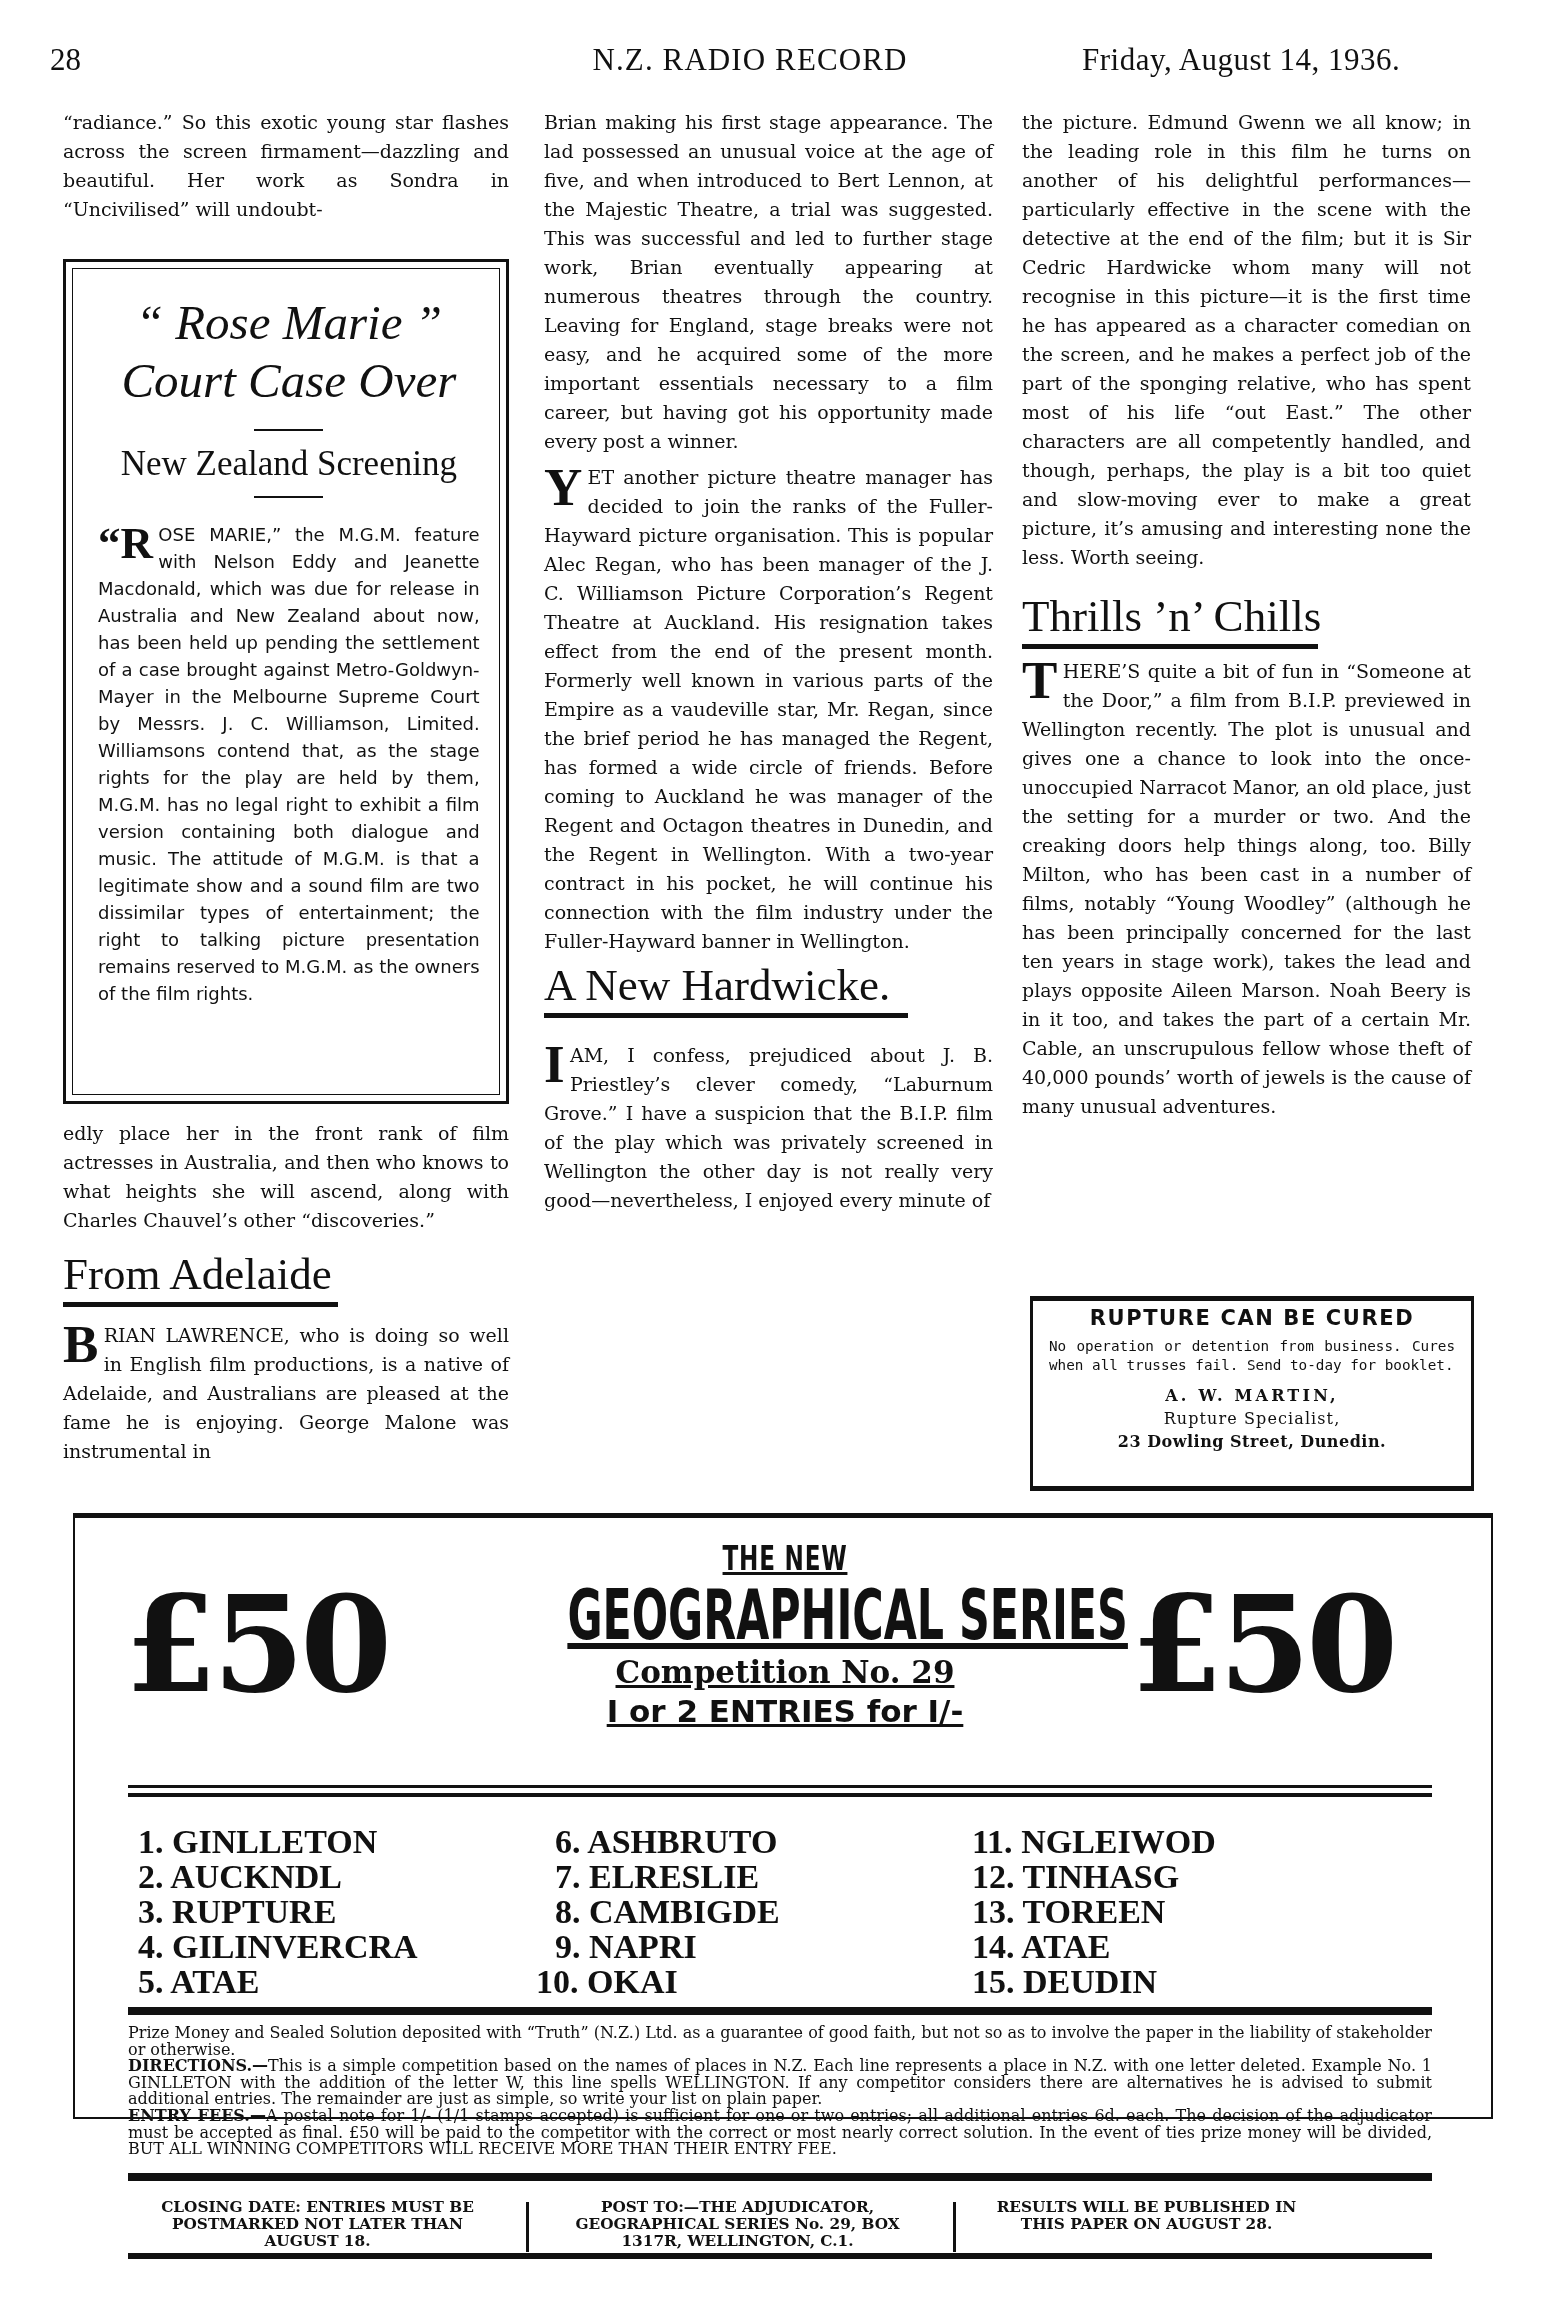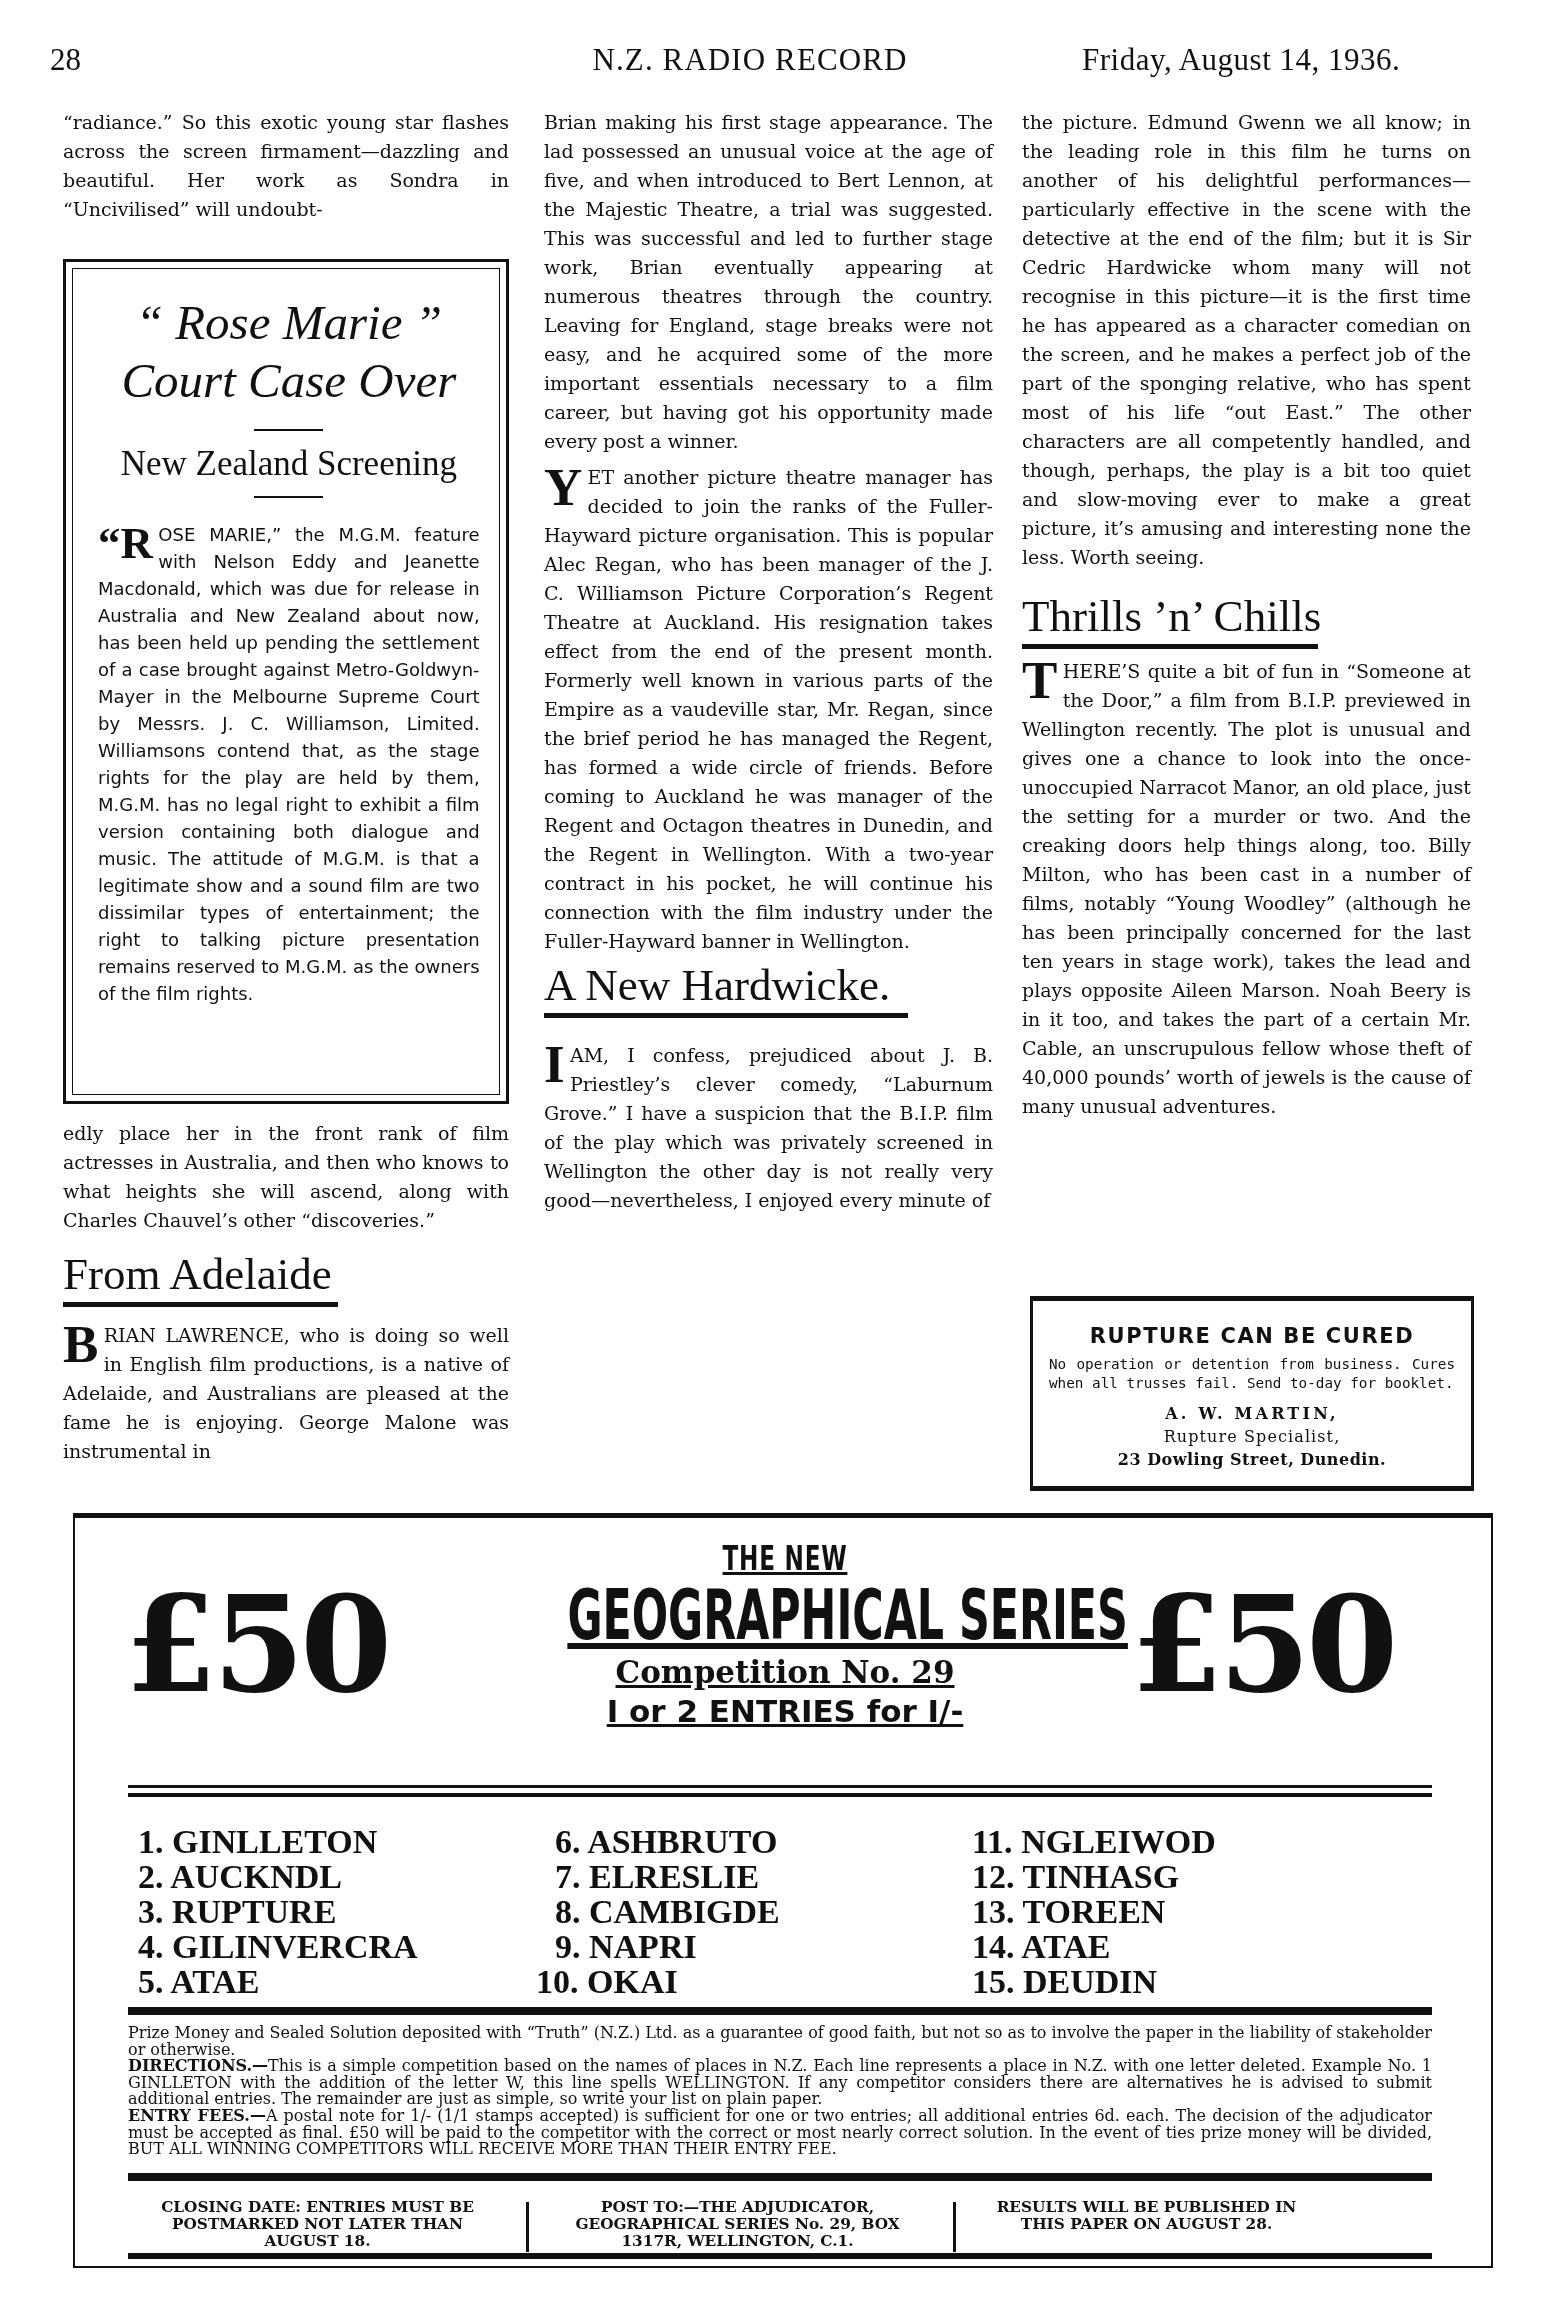--- a/index.html
+++ b/index.html
@@ -26,28 +26,28 @@
   .box .inner { position: absolute; left: 32px; right: 26.4px; }
   .box-title { font-family: "Liberation Serif", serif; font-style: italic; font-size: 49px; line-height: 58px; text-align: center; }
   .box-sub { font-family: "Liberation Serif", serif; font-size: 35px; line-height: 42px; text-align: center; }
   .box-rule { width: 69px; height: 2.1px; background: #111; margin: 0 auto; }
   .box-body { font-family: "DejaVu Sans", sans-serif; font-size: 18px; line-height: 27px; text-align: justify; }
 
   
   .rad { position: absolute; border-top: 5.3px solid #111; border-bottom: 5.3px solid #111;
          border-left: 3.2px solid #111; border-right: 3.2px solid #111; box-sizing: border-box; text-align: center;
          font-family: "Liberation Serif", serif; }
-  .rad .h { font-family: "DejaVu Sans", sans-serif; font-weight: bold; font-size: 21px; margin-top: 23px; letter-spacing: 1.6px; }
+  .rad .h { font-family: "DejaVu Sans", sans-serif; font-weight: bold; font-size: 21px; margin-top: 5px; letter-spacing: 1.6px; }
   .rad .b { font-family: "DejaVu Sans Mono", monospace; font-size: 14.3px; line-height: 19px; text-align: justify; margin: 7.4px 16px 0 16px; }
   .rad .n { font-family: "DejaVu Serif", serif; font-weight: bold; font-size: 16px; letter-spacing: 3.2px; margin-top: 10.6px; }
   .rad .s { font-family: "DejaVu Serif", serif; font-size: 16px; margin-top: 4.2px; letter-spacing: 1.1px; }
   .rad .a { font-family: "DejaVu Serif", serif; font-weight: bold; font-size: 16px; margin-top: 4.2px; letter-spacing: 0.5px; }
 
   
-  .comp { position: absolute; left: 73px; top: 1513px; width: 1420px; height: 755px;
+  .comp { position: absolute; left: 73px; top: 1513px; width: 1420px; height: 606px;
           border: 2.6px solid #111; border-top-width: 5.3px; border-bottom-width: 2.6px; box-sizing: border-box; }
   .pound { position: absolute; font-family: "DejaVu Serif", serif; font-weight: bold; font-size: 132px; line-height: 132px; letter-spacing: -4.2px; }
   .comp-center { position: absolute; left: 359px; width: 702px; text-align: center; }
   .comp-the-new { font-family: "DejaVu Sans", sans-serif; font-weight: bold; font-size: 33px; transform: scaleX(0.7); letter-spacing: 1.1px; }
   .comp-geo { font-family: "DejaVu Sans", sans-serif; font-weight: bold; font-size: 69px; line-height: 74px; transform: scaleX(0.62); white-space: nowrap; }
   .comp-no { font-family: "DejaVu Serif", serif; font-weight: bold; font-size: 31px; margin-top: 2.1px; }
   .comp-entries { font-family: "DejaVu Sans", sans-serif; font-weight: bold; font-size: 31px; margin-top: 3.2px; }
   .double-rule { position: absolute; left: 53px; width: 1304px; top: 267px; }
   .double-rule div { height: 3.2px; background: #111; margin-bottom: 5.3px; }
   .puzzle { position: absolute; top: 306px; left: 63px; width: 1267px; }

